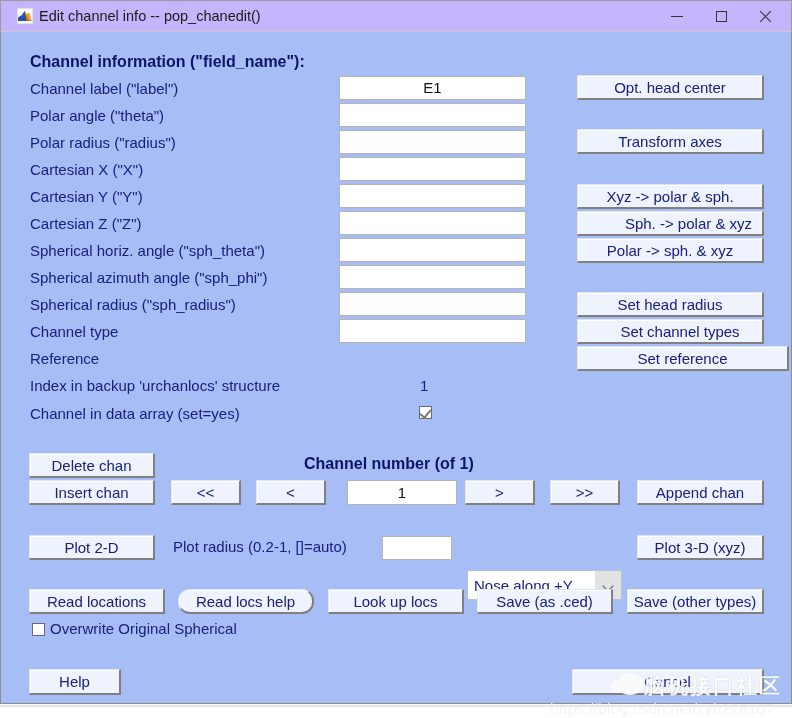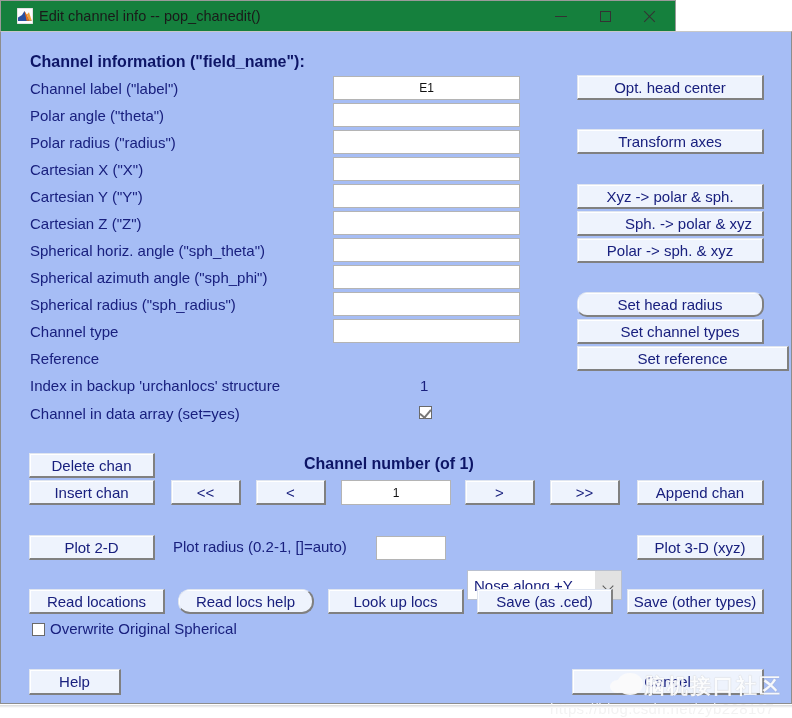--- a/index.html
+++ b/index.html
@@ -8,22 +8,22 @@
     background:#ffffff;
     font-family:"Liberation Sans", sans-serif;
   }
   .window{
     position:absolute;left:0;top:0;width:792px;height:718px;
     box-sizing:border-box;
     background:#ffffff;
   }
   
   .titlebar{
-    position:absolute;left:0;top:0;width:676px;height:31px;
-    background:#15803d;
+    position:absolute;left:0;top:0;width:792px;height:31px;
+    background:#c4b5fd;
     border:1px solid #9a9a9a;
     border-bottom:none;
     box-sizing:border-box;
   }
   .title-icon{
     position:absolute;left:16px;top:7px;width:16px;height:16px;
   }
   .title-text{
     position:absolute;left:38px;top:7px;
     font-size:14.5px;color:#1a1a1a;
@@ -67,25 +67,26 @@
     line-height:18px;
   }
   .lbl.bold{font-weight:bold;color:#0d1566;}
 
   
   .tfield{
     position:absolute;
     background:#ffffff;
     border:1px solid #b4b4b4;
     box-sizing:border-box;
-    font-size:12px;color:#111;
+    font-size:15px;color:#111;
     text-align:center;
     line-height:22px;
     white-space:nowrap;
     overflow:hidden;
+    margin-left:6px;
   }
 
   
   .btn{
     position:absolute;
     box-sizing:border-box;
     background:#eef3fd;
     border:1px solid #cfd6e4;
     border-right:2px solid #808080;
     border-bottom:2px solid #808080;
@@ -234,21 +235,21 @@
       <span class="tick"></span>
     </div>
 
     <div class="btn" style="left:576px;top:43px;width:187px;height:25px;">Opt. head center</div>
     <div class="btn" style="left:576px;top:97px;width:187px;height:25px;">Transform axes</div>
 
     <div class="btn" style="left:576px;top:152px;width:187px;height:25px;">Xyz -&gt; polar &amp; sph.</div>
     <div class="btn" style="left:576px;top:179px;width:187px;height:25px;padding-left:37px;">Sph. -&gt; polar &amp; xyz</div>
     <div class="btn" style="left:576px;top:206px;width:187px;height:25px;">Polar -&gt; sph. &amp; xyz</div>
 
-    <div class="btn" style="left:576px;top:260px;width:187px;height:25px;border-radius:10px;">Set head radius</div>
+    <div class="btn" style="left:576px;top:260px;width:187px;height:25px;">Set head radius</div>
     <div class="btn" style="left:576px;top:287px;width:187px;height:25px;padding-left:20px;">Set channel types</div>
     <div class="btn" style="left:576px;top:314px;width:212px;height:25px;">Set reference</div>
 
     <div class="lbl bold" style="left:303px;top:423px;font-size:16px;">Channel number (of 1)</div>
 
     <div class="btn" style="left:28px;top:421px;width:126px;height:25px;">Delete chan</div>
     <div class="btn" style="left:28px;top:448px;width:126px;height:25px;">Insert chan</div>
 
     <div class="btn" style="left:170px;top:448px;width:70px;height:25px;">&lt;&lt;</div>
     <div class="btn" style="left:255px;top:448px;width:70px;height:25px;">&lt;</div>

